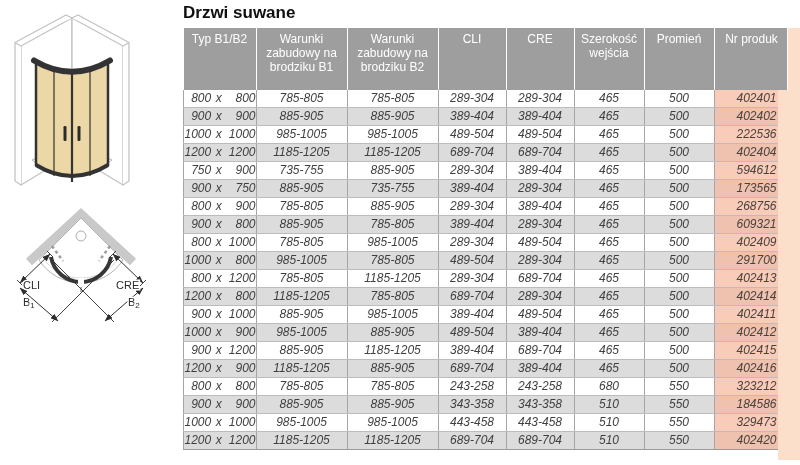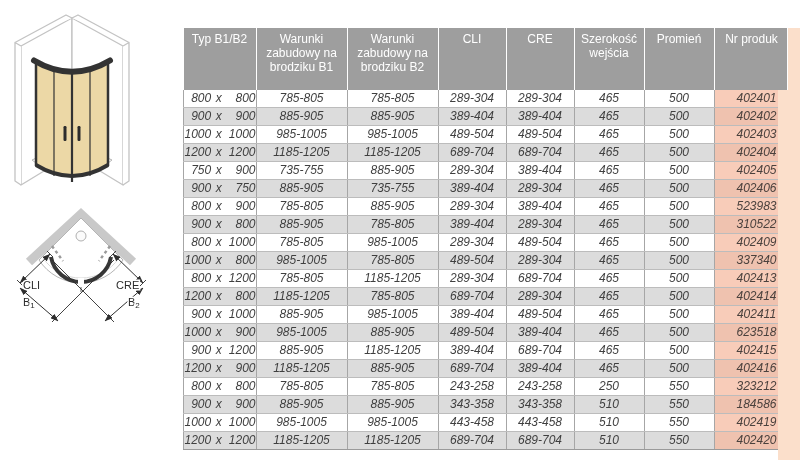--- a/index.html
+++ b/index.html
@@ -44,20 +44,21 @@
   .tick{stroke:var(--dim_line);stroke-width:0.9;}
   .dimlabel{font-family:"Liberation Sans",sans-serif;font-size:11px;fill:#2b2b2b;
             paint-order:stroke;stroke:#ffffff;stroke-width:3px;}
   .dimsub{font-size:8px;}
 </style>
 </head>
 <body>
 
 <div class="page">
 
+  <div class="title">Drzwi suwane</div>
 
   <svg class="svg3d" width="170" height="196" viewBox="0 0 170 196">
     <g>
       <path class="wall" d="M 64,4 L 13,32 L 13,171 L 64,140 Z"></path>
       <path class="wall" d="M 13,32 L 7,28.5 L 7,167 L 13,171"></path>
       <path class="wall" d="M 64,4 L 58,1 L 7,28.5" fill="none"></path>
       <path class="wall" d="M 64,4 L 115,32 L 115,171 L 64,140 Z"></path>
       <path class="wall" d="M 115,32 L 121,28.5 L 121,167 L 115,171"></path>
       <path class="wall" d="M 64,4 L 70,1 L 121,28.5" fill="none"></path>
     </g>
@@ -170,21 +171,21 @@
               <span class="tsep">x</span>
               <span class="tn2">1000</span>
             </div>
           </td>
           <td class="c1">985-1005</td>
           <td class="c2">985-1005</td>
           <td class="c3">489-504</td>
           <td class="c4">489-504</td>
           <td class="c5">465</td>
           <td class="c6">500</td>
-          <td class="c7 nr">402403</td>
+          <td class="c7 nr">222536</td>
         </tr>
         <tr class="alt">
           <td class="c0">
             <div class="typ">
               <span class="tn1">1200</span>
               <span class="tsep">x</span>
               <span class="tn2">1200</span>
             </div>
           </td>
           <td class="c1">1185-1205</td>
@@ -202,69 +203,69 @@
               <span class="tsep">x</span>
               <span class="tn2">900</span>
             </div>
           </td>
           <td class="c1">735-755</td>
           <td class="c2">885-905</td>
           <td class="c3">289-304</td>
           <td class="c4">389-404</td>
           <td class="c5">465</td>
           <td class="c6">500</td>
-          <td class="c7 nr">402405</td>
+          <td class="c7 nr">594612</td>
         </tr>
         <tr class="alt">
           <td class="c0">
             <div class="typ">
               <span class="tn1">900</span>
               <span class="tsep">x</span>
               <span class="tn2">750</span>
             </div>
           </td>
           <td class="c1">885-905</td>
           <td class="c2">735-755</td>
           <td class="c3">389-404</td>
           <td class="c4">289-304</td>
           <td class="c5">465</td>
           <td class="c6">500</td>
-          <td class="c7 nr">402406</td>
+          <td class="c7 nr">173565</td>
         </tr>
         <tr>
           <td class="c0">
             <div class="typ">
               <span class="tn1">800</span>
               <span class="tsep">x</span>
               <span class="tn2">900</span>
             </div>
           </td>
           <td class="c1">785-805</td>
           <td class="c2">885-905</td>
           <td class="c3">289-304</td>
           <td class="c4">389-404</td>
           <td class="c5">465</td>
           <td class="c6">500</td>
-          <td class="c7 nr">523983</td>
+          <td class="c7 nr">268756</td>
         </tr>
         <tr class="alt">
           <td class="c0">
             <div class="typ">
               <span class="tn1">900</span>
               <span class="tsep">x</span>
               <span class="tn2">800</span>
             </div>
           </td>
           <td class="c1">885-905</td>
           <td class="c2">785-805</td>
           <td class="c3">389-404</td>
           <td class="c4">289-304</td>
           <td class="c5">465</td>
           <td class="c6">500</td>
-          <td class="c7 nr">310522</td>
+          <td class="c7 nr">609321</td>
         </tr>
         <tr>
           <td class="c0">
             <div class="typ">
               <span class="tn1">800</span>
               <span class="tsep">x</span>
               <span class="tn2">1000</span>
             </div>
           </td>
           <td class="c1">785-805</td>
@@ -282,21 +283,21 @@
               <span class="tsep">x</span>
               <span class="tn2">800</span>
             </div>
           </td>
           <td class="c1">985-1005</td>
           <td class="c2">785-805</td>
           <td class="c3">489-504</td>
           <td class="c4">289-304</td>
           <td class="c5">465</td>
           <td class="c6">500</td>
-          <td class="c7 nr">337340</td>
+          <td class="c7 nr">291700</td>
         </tr>
         <tr>
           <td class="c0">
             <div class="typ">
               <span class="tn1">800</span>
               <span class="tsep">x</span>
               <span class="tn2">1200</span>
             </div>
           </td>
           <td class="c1">785-805</td>
@@ -346,21 +347,21 @@
               <span class="tsep">x</span>
               <span class="tn2">900</span>
             </div>
           </td>
           <td class="c1">985-1005</td>
           <td class="c2">885-905</td>
           <td class="c3">489-504</td>
           <td class="c4">389-404</td>
           <td class="c5">465</td>
           <td class="c6">500</td>
-          <td class="c7 nr">623518</td>
+          <td class="c7 nr">402412</td>
         </tr>
         <tr>
           <td class="c0">
             <div class="typ">
               <span class="tn1">900</span>
               <span class="tsep">x</span>
               <span class="tn2">1200</span>
             </div>
           </td>
           <td class="c1">885-905</td>
@@ -392,21 +393,21 @@
             <div class="typ">
               <span class="tn1">800</span>
               <span class="tsep">x</span>
               <span class="tn2">800</span>
             </div>
           </td>
           <td class="c1">785-805</td>
           <td class="c2">785-805</td>
           <td class="c3">243-258</td>
           <td class="c4">243-258</td>
-          <td class="c5">250</td>
+          <td class="c5">680</td>
           <td class="c6">550</td>
           <td class="c7 nr">323212</td>
         </tr>
         <tr class="alt">
           <td class="c0">
             <div class="typ">
               <span class="tn1">900</span>
               <span class="tsep">x</span>
               <span class="tn2">900</span>
             </div>
@@ -426,21 +427,21 @@
               <span class="tsep">x</span>
               <span class="tn2">1000</span>
             </div>
           </td>
           <td class="c1">985-1005</td>
           <td class="c2">985-1005</td>
           <td class="c3">443-458</td>
           <td class="c4">443-458</td>
           <td class="c5">510</td>
           <td class="c6">550</td>
-          <td class="c7 nr">402419</td>
+          <td class="c7 nr">329473</td>
         </tr>
         <tr class="alt">
           <td class="c0">
             <div class="typ">
               <span class="tn1">1200</span>
               <span class="tsep">x</span>
               <span class="tn2">1200</span>
             </div>
           </td>
           <td class="c1">1185-1205</td>

